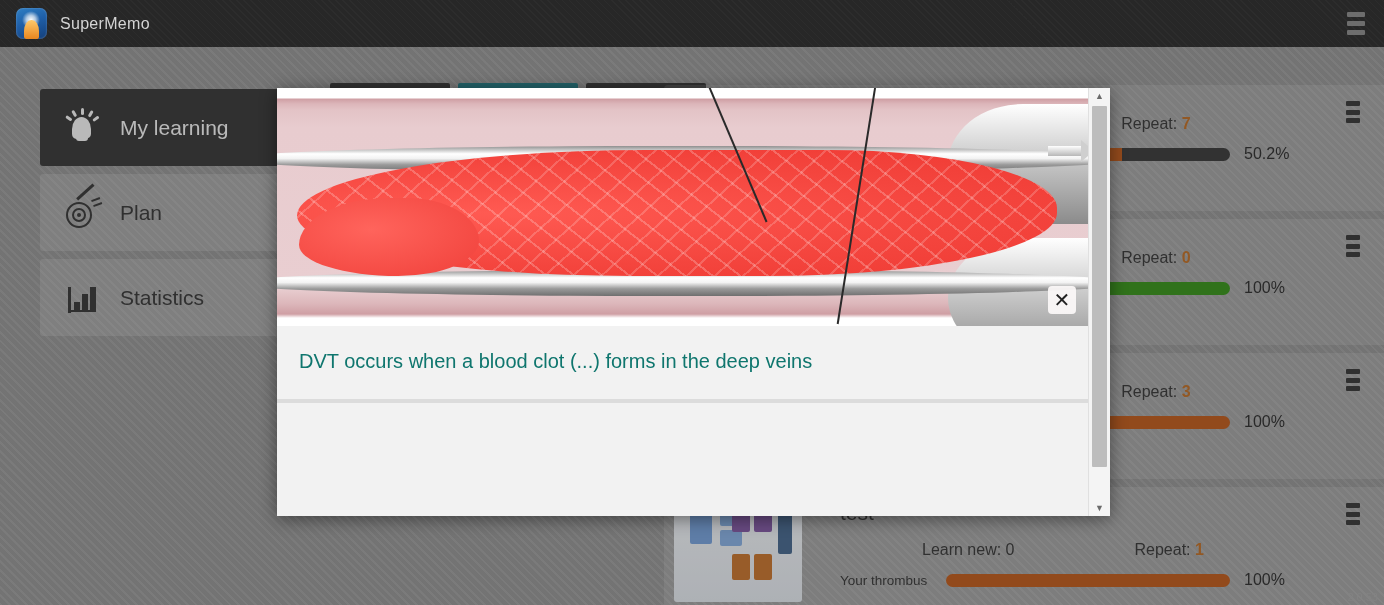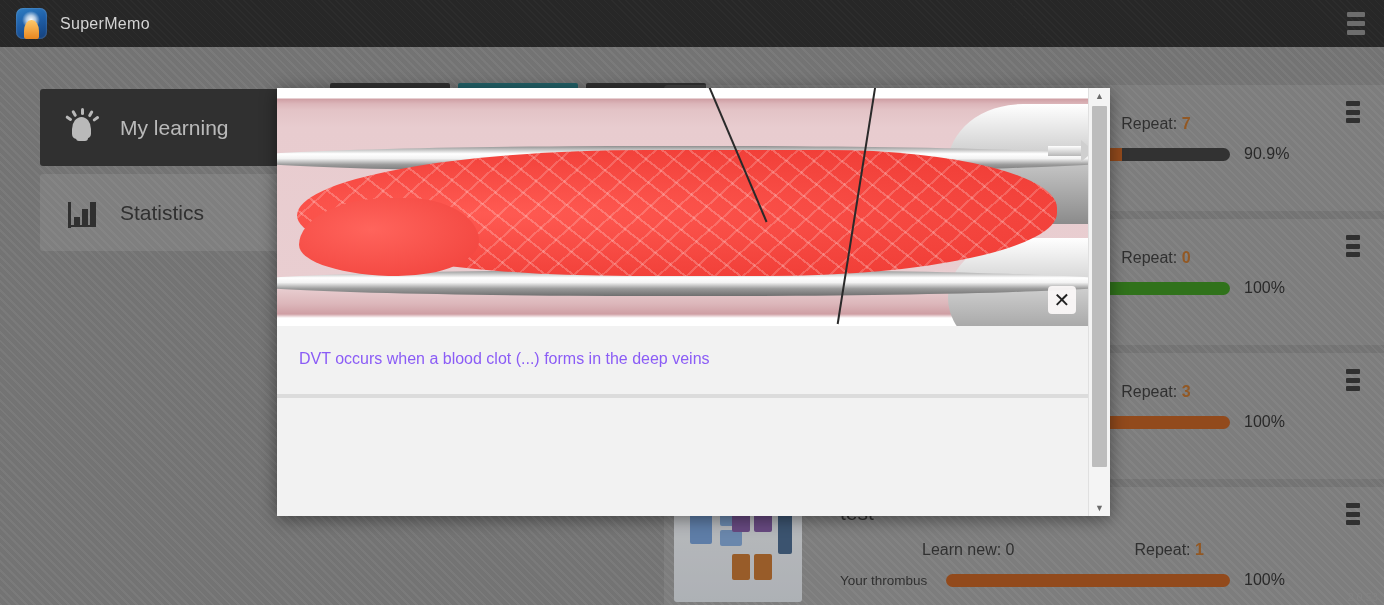--- a/index.html
+++ b/index.html
@@ -247,21 +247,21 @@
     border-color: transparent transparent transparent #cfcfcf;
   }
   .img-close {
     position: absolute; right: 12px; bottom: 12px; width: 28px; height: 28px;
     background: rgba(252,248,248,.92); border-radius: 4px; cursor: pointer;
     display: flex; align-items: center; justify-content: center;
     font-size: 20px; color: #222; line-height: 1;
   }
 
   .q-block {
-    padding: 24px 22px 26px 22px; font-size: 16px; color: #8b5cf6;
+    padding: 24px 22px 26px 22px; font-size: 20px; color: #0f766e;
     background: #f2f2f2; border-bottom: 4px solid #dcdcdc;
   }
   .a-block {
     padding: 24px 22px 28px 22px; font-size: 19px; color: #1a1a1a; background: #f2f2f2;
   }
 
   .vscroll {
     width: 22px; background: #f4f4f4; border-left: 1px solid #e0e0e0;
     display: flex; flex-direction: column; align-items: center; cursor: pointer;
   }
@@ -360,20 +360,31 @@
           <div class="ray" style="transform:rotate(-55deg)"></div>
           <div class="ray" style="transform:rotate(-30deg)"></div>
           <div class="ray" style="transform:rotate(0deg)"></div>
           <div class="ray" style="transform:rotate(30deg)"></div>
           <div class="ray" style="transform:rotate(55deg)"></div>
         </div>
         <div class="nav-label">My learning</div>
       </div>
 
 
+      <div class="nav-item">
+        <div class="nav-ico ico-target">
+          <div class="r1"></div>
+            <div class="r2"></div>
+            <div class="r3"></div>
+          <div class="arrow"></div>
+          <div class="fl" style="left:29px;top:4px;transform:rotate(-20deg)"></div>
+          <div class="fl" style="left:31px;top:9px;transform:rotate(-20deg)"></div>
+        </div>
+        <div class="nav-label">Plan</div>
+      </div>
 
       <div class="nav-item">
         <div class="nav-ico ico-bars">
           <div class="axis"></div>
             <div class="axis2"></div>
           <div class="b b1"></div>
             <div class="b b2"></div>
             <div class="b b3"></div>
         </div>
         <div class="nav-label">Statistics</div>
@@ -400,21 +411,21 @@
             <span>Repeat:</span>
             <span class="num-orange">7</span>
           </div>
         </div>
         <div class="progress-row">
           <div class="progress-label"></div>
           <div class="bar">
             <div class="seg" style="width:62%;background:#b8510f"></div>
             <div class="seg" style="width:38%;background:#2e2e2e"></div>
           </div>
-          <div class="pct">90.9%</div>
+          <div class="pct">50.2%</div>
         </div>
         <div class="card-menu">
             <span></span>
             <span></span>
             <span></span>
           </div>
       </div>
 
       <div class="course-card">
         <div class="course-thumb">

